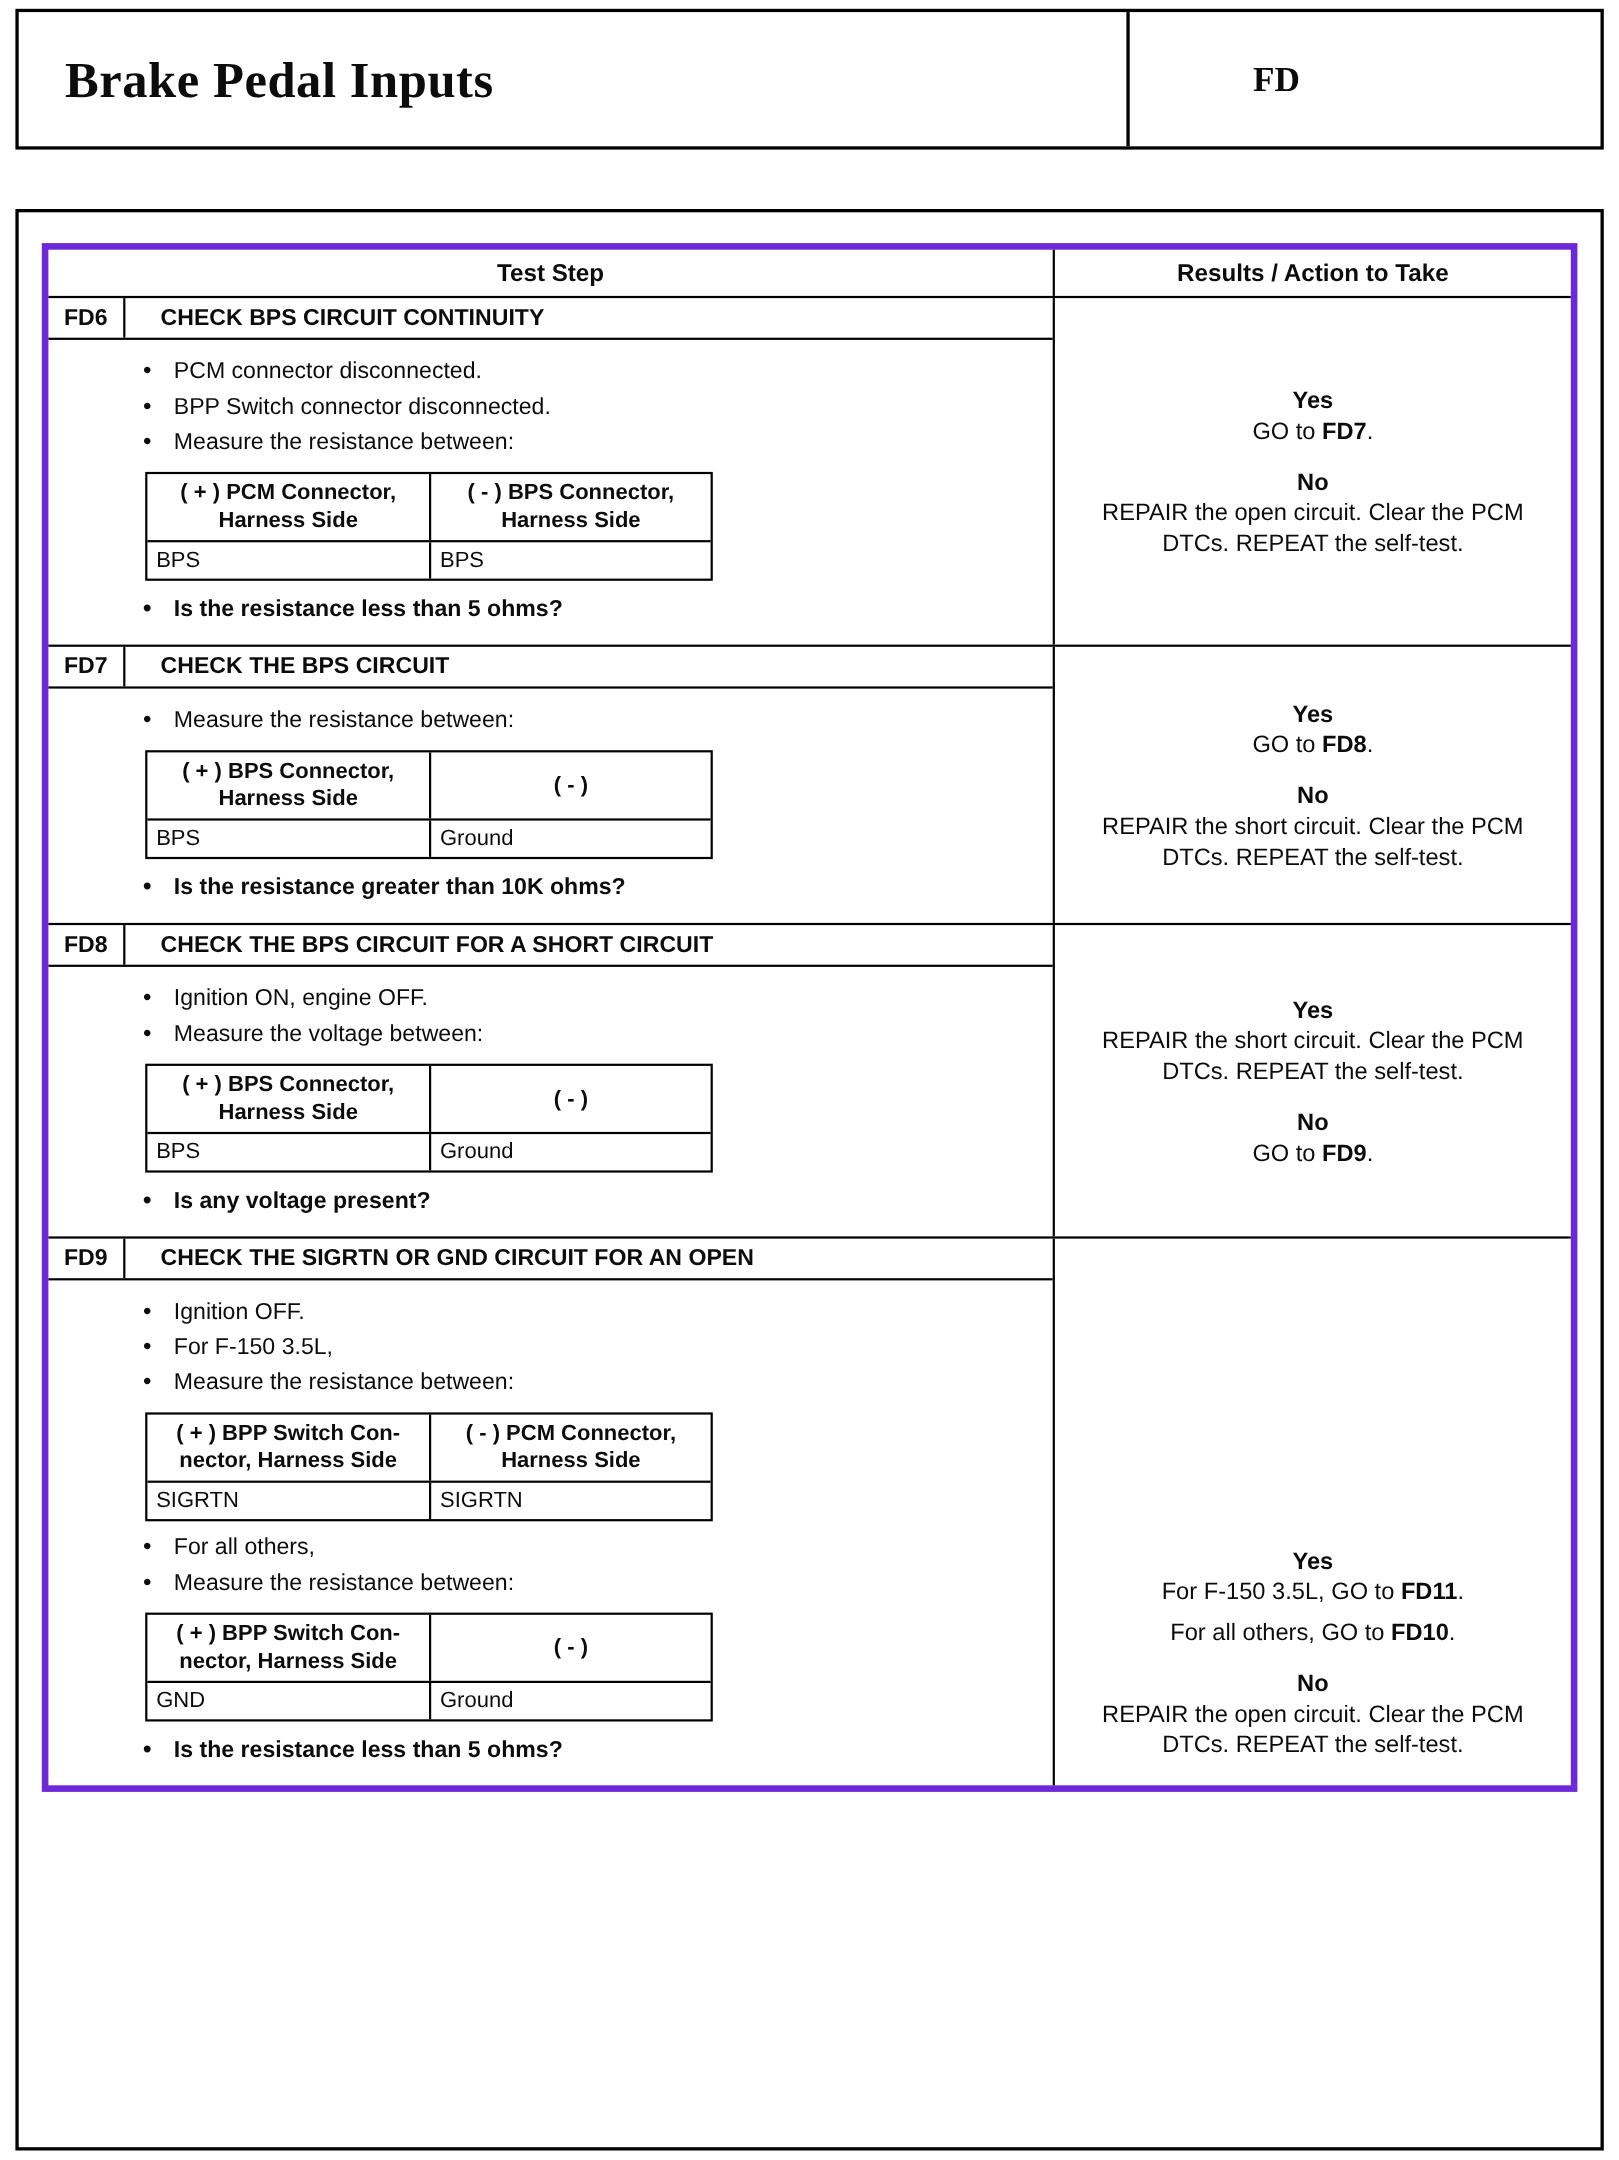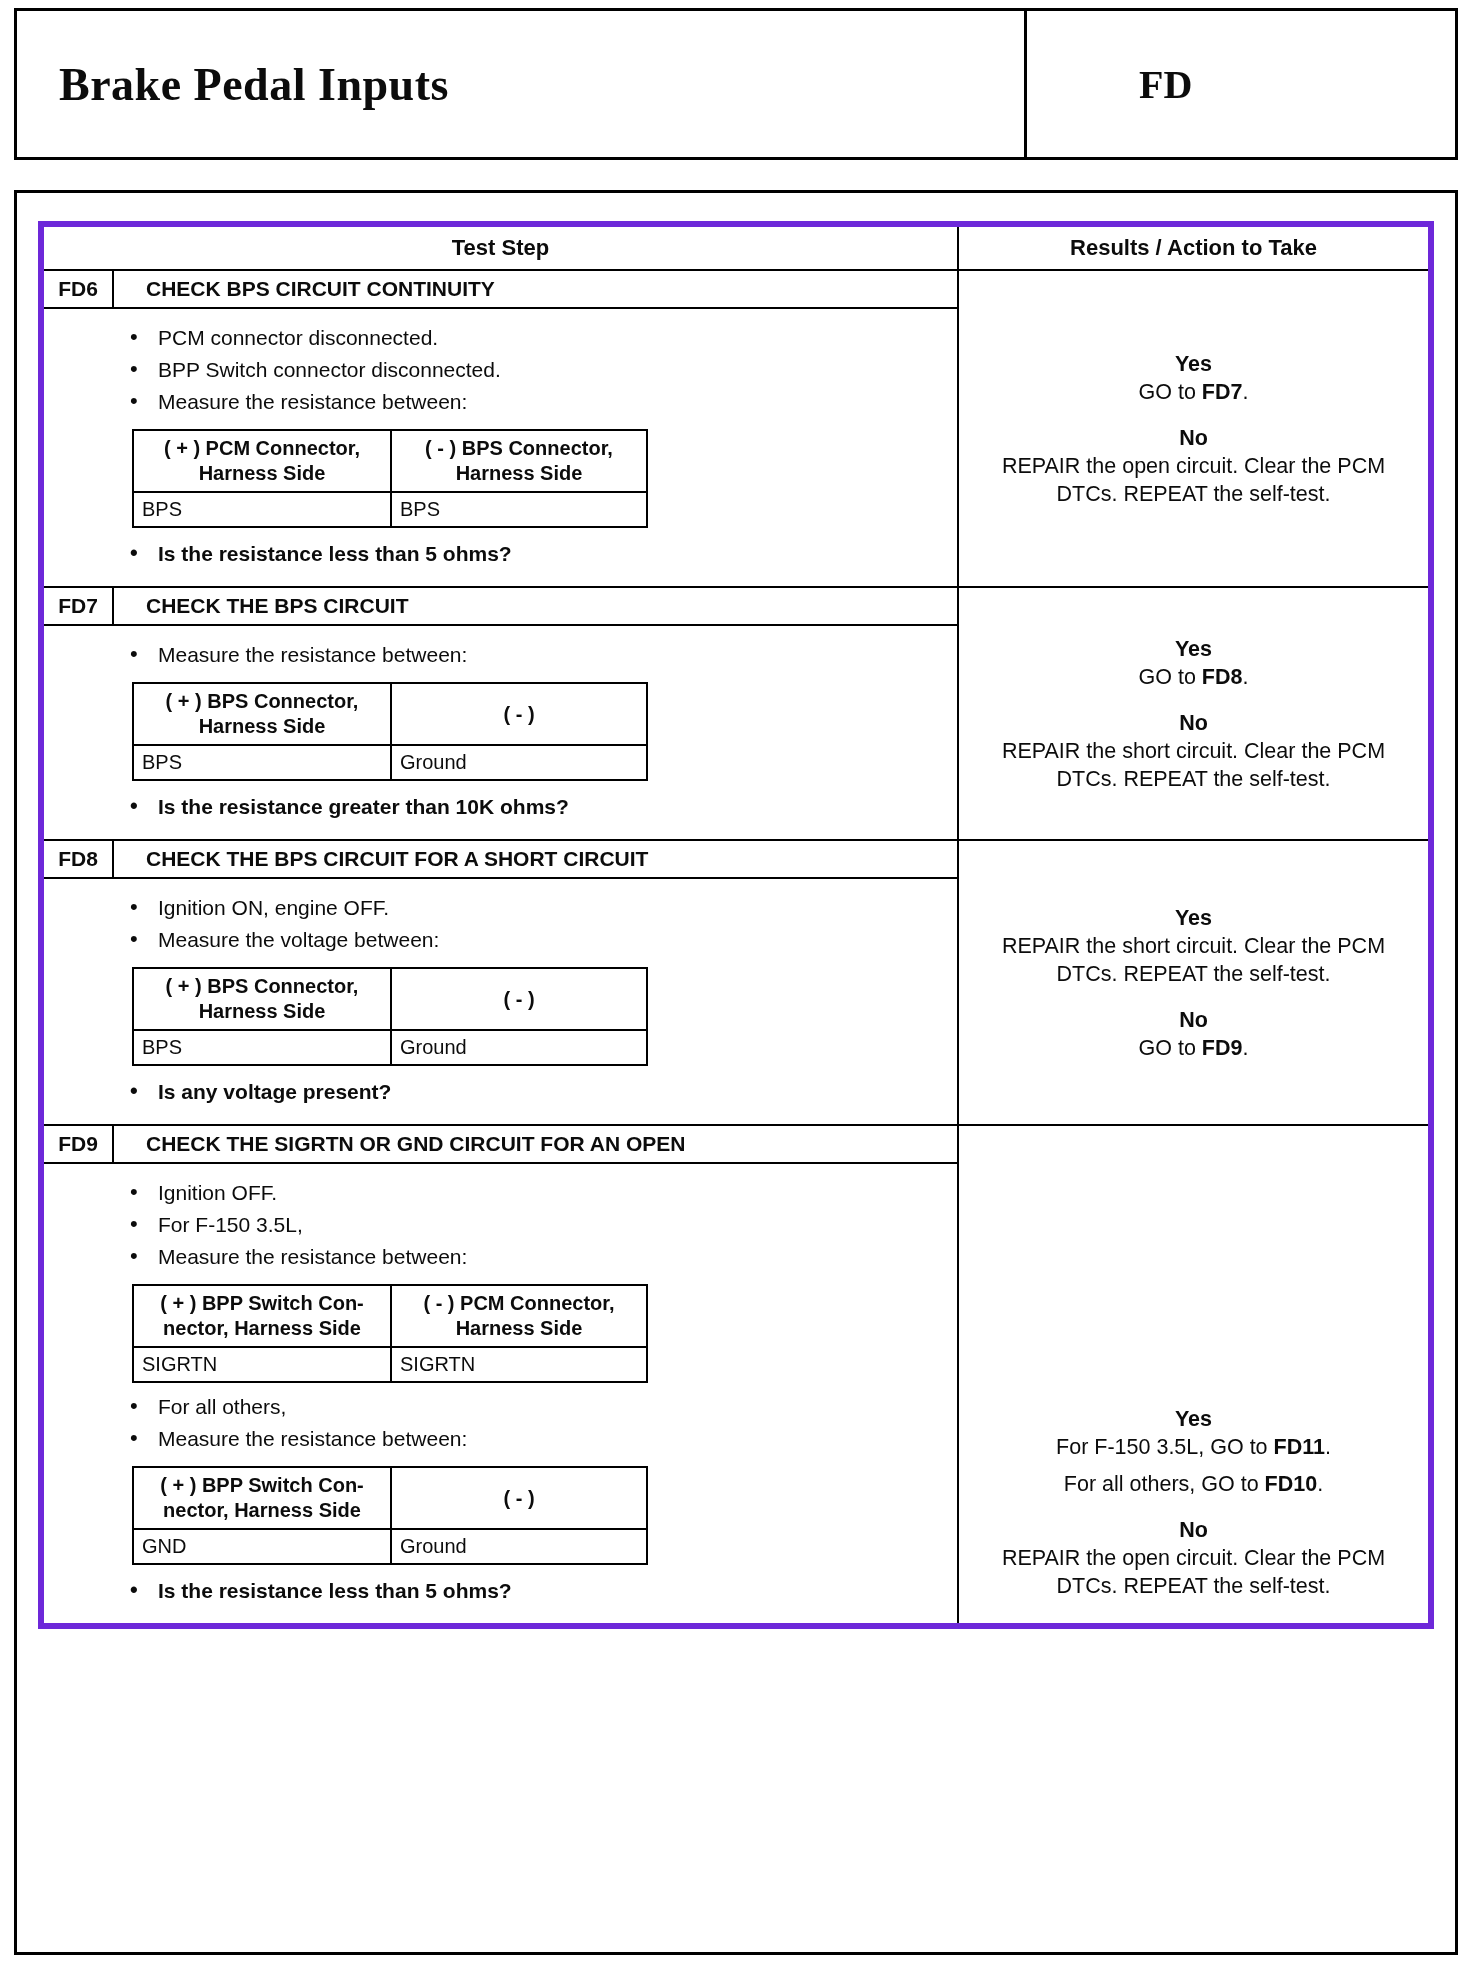--- a/index.html
+++ b/index.html
@@ -4,34 +4,34 @@
 <style>
   * { margin:0; padding:0; box-sizing:border-box; }
   html,body { background:#ffffff; }
   body {
     width:1472px; height:1964px; position:relative;
     font-family:"Liberation Sans", sans-serif; color:#0c0c0c;
   }
 
   
   .title-box {
-    position:absolute; left:14px; top:8px; width:1444px; height:152px;
+    position:absolute; left:14px; top:8px; width:1444px; height:128px;
     border:3px solid #000; display:flex;
   }
   .title-left {
     flex:1; display:flex; align-items:center; padding-left:42px;
     border-right:3px solid #000;
   }
   .title-left .page-title {
     font-family:"Liberation Serif", serif; font-weight:bold; font-size:46px;
     letter-spacing:.5px;
   }
   .title-right {
     width:428px; display:flex; align-items:center; padding-left:112px;
-    font-family:"Liberation Serif", serif; font-weight:bold; font-size:40px;
+    font-family:"Liberation Serif", serif; font-weight:bold; font-size:32px;
   }
 
   
   .main-box {
     position:absolute; left:14px; top:190px; width:1444px; height:1765px;
     border:3px solid #000; padding:28px 21px; overflow:hidden;
   }
 
   
   .doc-table { width:1396px; border:6px solid #6d28d9; }

